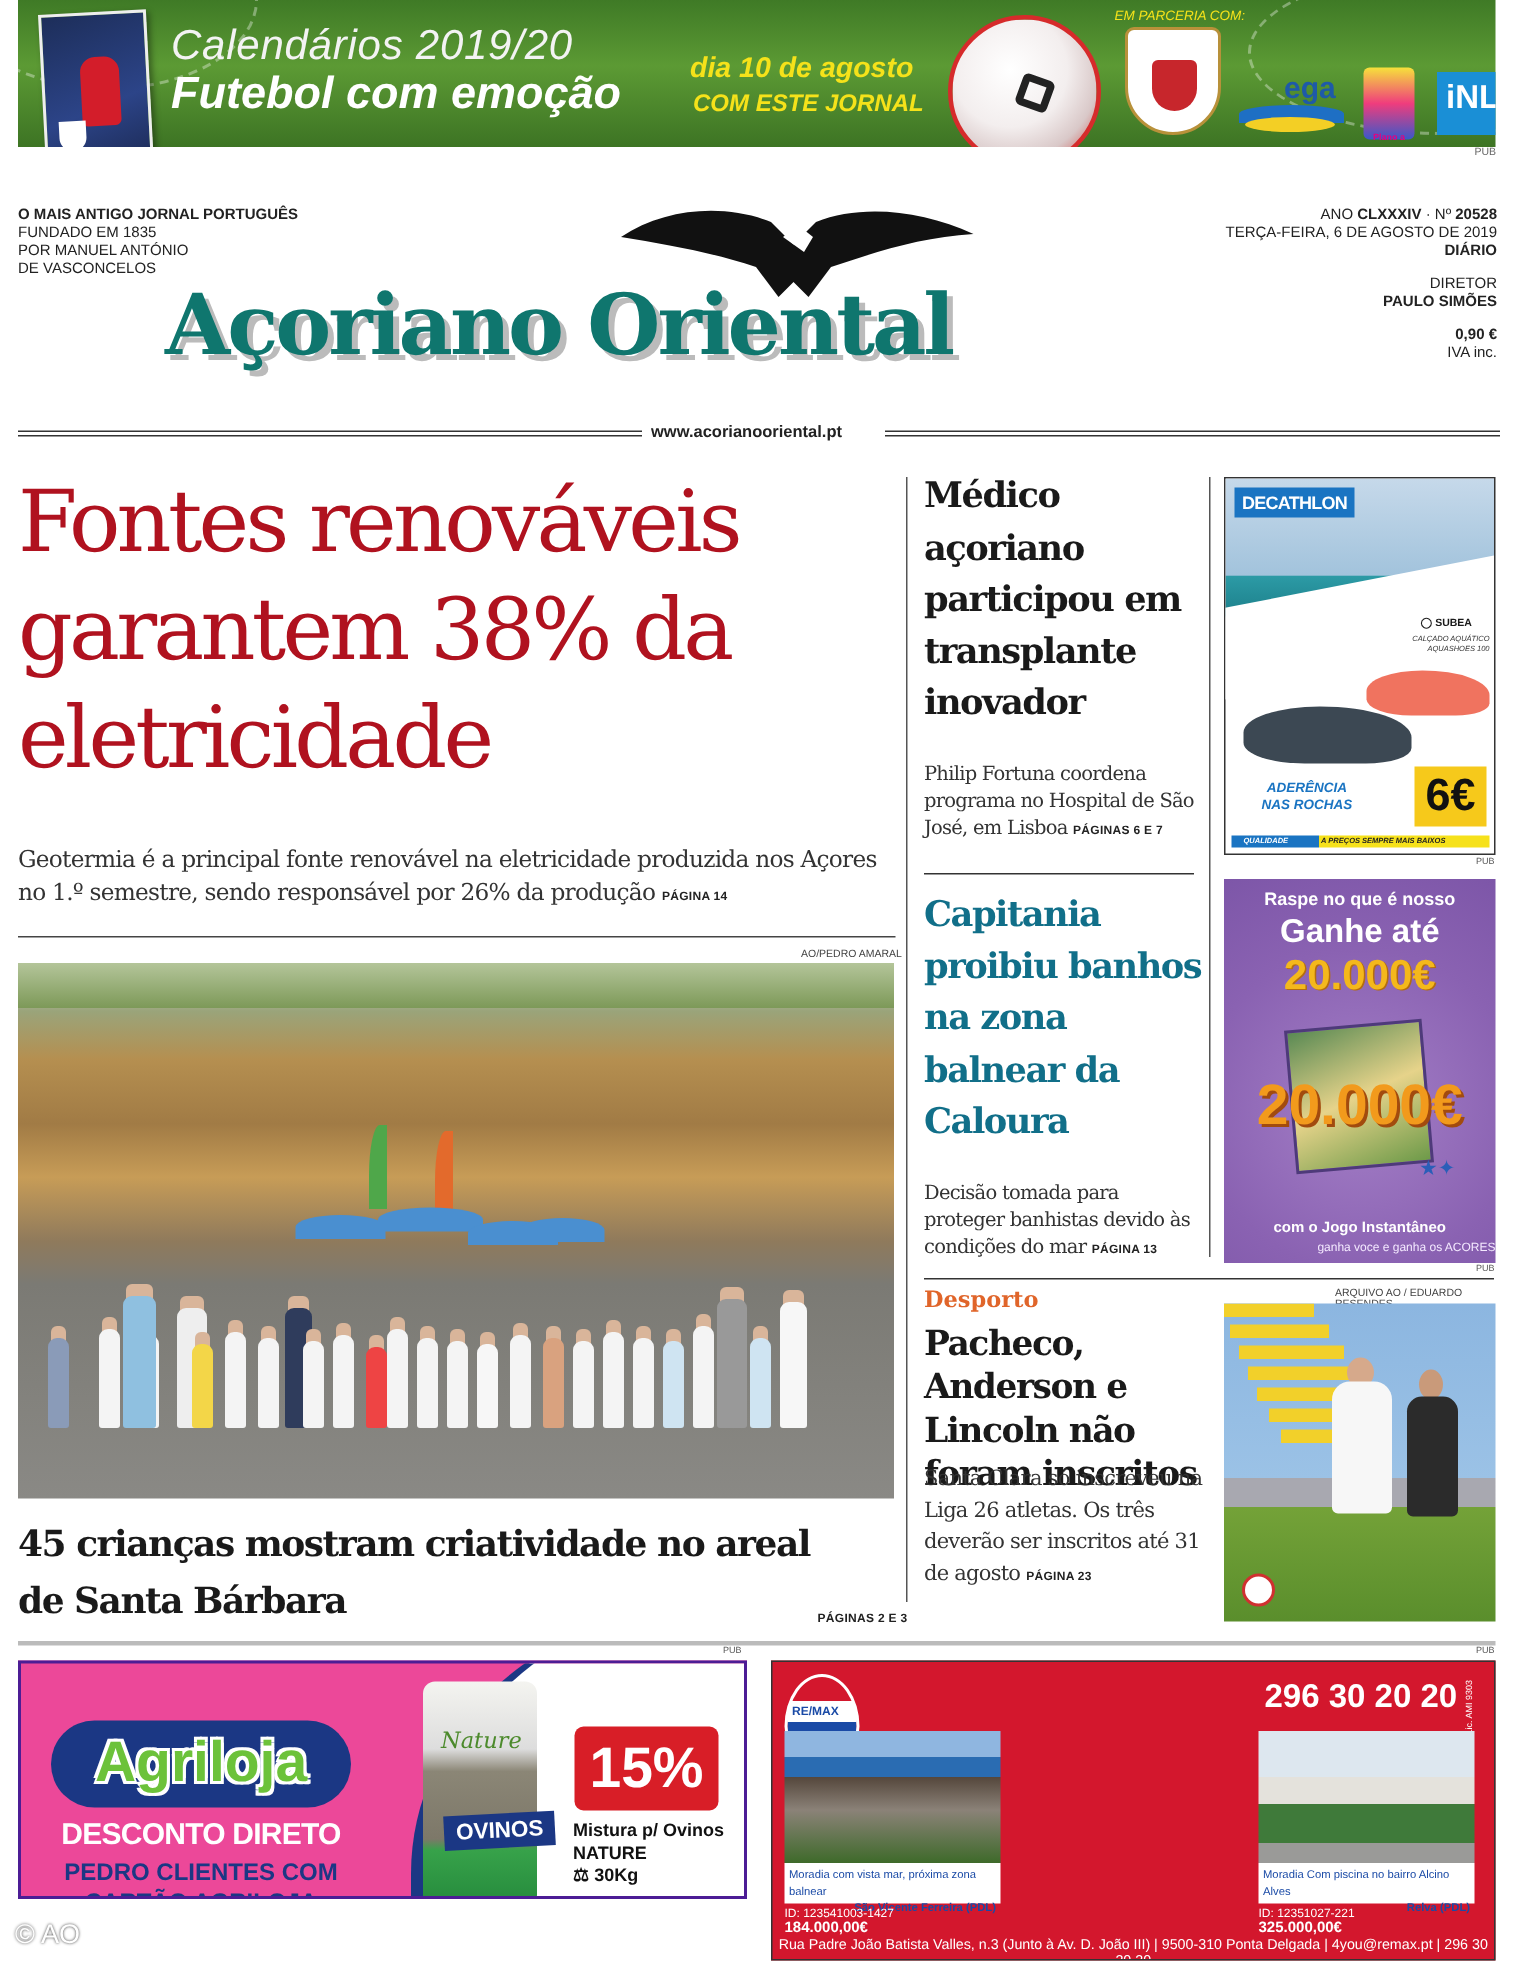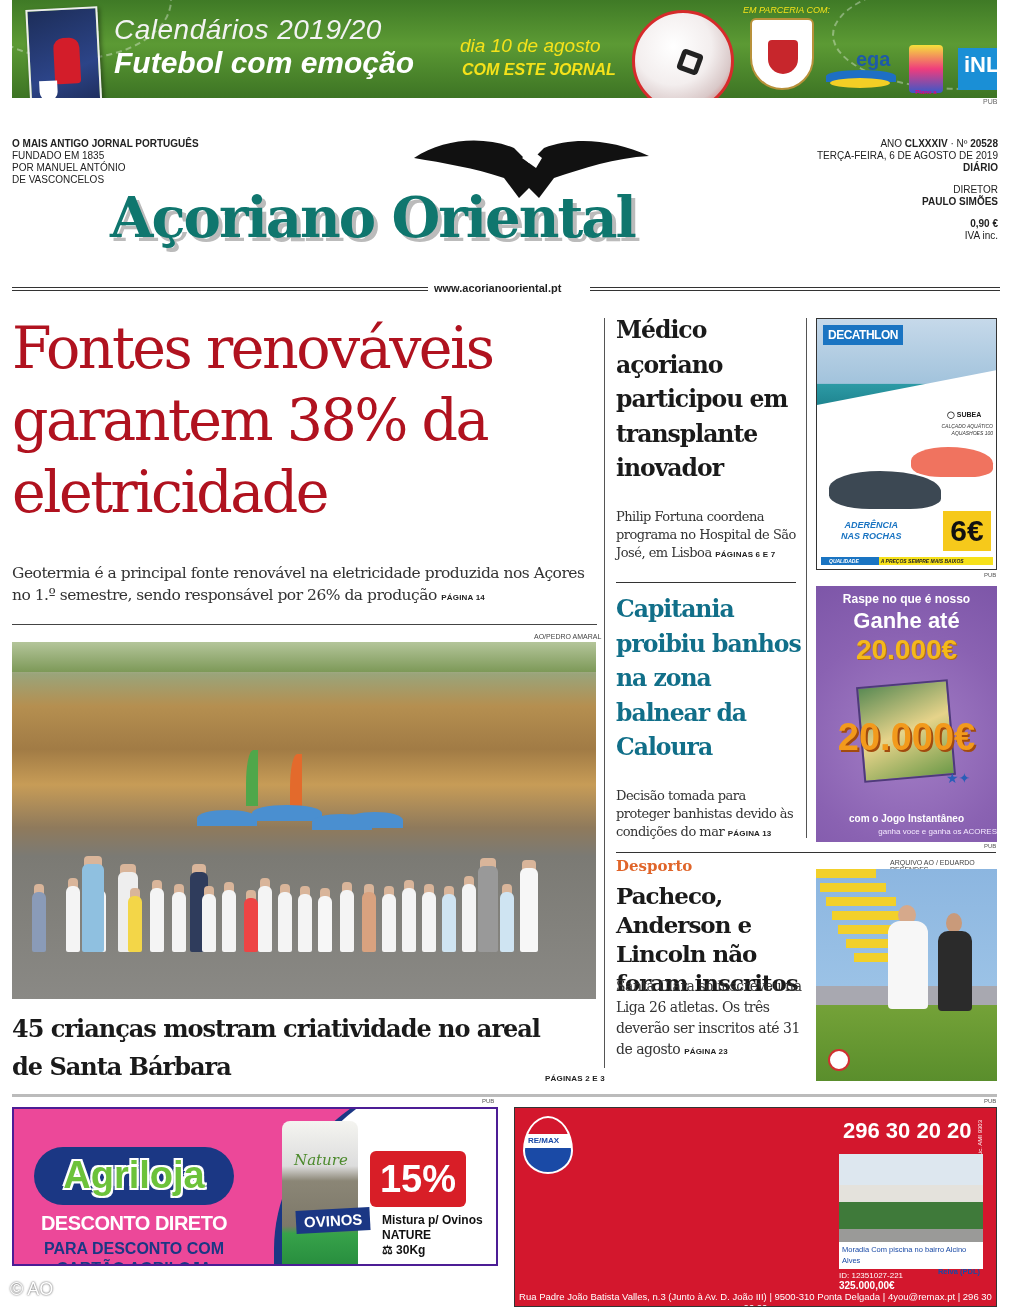--- a/index.html
+++ b/index.html
@@ -8,21 +8,21 @@
 .abs{position:absolute}
 
 
 #top-banner{left:12px;top:0;width:985px;height:98px;background:linear-gradient(180deg,#3f7a26 0%,#5c9a34 45%,#3d7424 100%);overflow:hidden}
 #top-banner .fieldline{position:absolute;border:2px dashed rgba(255,255,255,.35);border-radius:50%}
 #cal-cover{left:16px;top:8px;width:72px;height:104px;background:linear-gradient(160deg,#1d2e5a,#2c4488 60%,#1c2a55);border:2px solid #eee;box-shadow:2px 2px 4px rgba(0,0,0,.4);transform:rotate(-3deg);z-index:3}
 #cal-cover .player{position:absolute;left:24px;top:28px;width:26px;height:46px;background:#d31d2a;border-radius:10px 10px 4px 4px}
 #cal-cover .crest{position:absolute;left:8px;top:70px;width:18px;height:20px;background:#fff;border-radius:0 0 9px 9px}
 #banner-t1{left:102px;top:14px;font-size:28px;color:#f3f3f3;font-style:italic;font-weight:300;letter-spacing:.5px}
 #banner-t2{left:102px;top:46px;font-size:30px;color:#fff;font-style:italic;font-weight:bold}
-#banner-date1{left:448px;top:35px;font-size:19px;color:#f5e21a;font-style:italic;font-weight:normal}
+#banner-date1{left:448px;top:35px;font-size:19px;color:#f5e21a;font-style:italic;font-weight:bold}
 #banner-date2{left:450px;top:61px;font-size:16px;color:#f5e21a;font-style:italic;font-weight:bold}
 #ball{left:620px;top:10px;width:102px;height:102px;border-radius:50%;background:radial-gradient(circle at 40% 35%,#fff 0%,#f3eeee 45%,#d9c8c8 70%,#c9302c 100%);border:3px solid #d62b2b;z-index:2}
 #ball .seam{position:absolute;width:22px;height:22px;border:5px solid #222;border-radius:4px;left:44px;top:38px;transform:rotate(20deg)}
 #partner-label{left:731px;top:5px;font-size:9px;color:#f5e21a;font-style:italic}
 #crest-sc{left:738px;top:18px;width:64px;height:72px;background:#fff;border:2px solid #b8913a;border-radius:6px 6px 32px 32px}
 #crest-sc .inner{position:absolute;left:16px;top:20px;width:30px;height:34px;background:#c7262c;border-radius:4px 4px 15px 15px}
 #logo-ega{left:814px;top:48px;width:70px;height:46px}
 #logo-ega .txt{position:absolute;left:30px;top:0;font-size:20px;font-weight:bold;color:#1e5aa8}
 #logo-ega .sw1{position:absolute;left:0;top:22px;width:70px;height:12px;border-radius:50% 50% 0 0;background:#1e6fc4}
 #logo-ega .sw2{position:absolute;left:4px;top:30px;width:60px;height:10px;border-radius:50%;background:#f3cf25}
@@ -114,21 +114,21 @@
 #pub-3{left:482px;top:1098px;font-size:6px;color:#555}
 #pub-4{left:984px;top:1098px;font-size:6px;color:#555}
 #ad-agriloja{left:12px;top:1107px;width:486px;height:159px;background:#ec4899;overflow:hidden;border:2px solid #4c1d95}
 #ad-agriloja .white{position:absolute;left:260px;top:-40px;width:340px;height:300px;background:#fff;border-radius:60% 0 0 0;border-left:10px solid #1b3784}
 #agri-logo{position:absolute;left:20px;top:38px;width:200px;height:58px;background:#1b3784;border-radius:30px;text-align:center;line-height:56px;font-size:38px;font-weight:bold;color:#6cc23a;text-shadow:-2px -2px 0 #fff,2px -2px 0 #fff,-2px 2px 0 #fff,2px 2px 0 #fff}
 #agri-t1{position:absolute;left:0;top:103px;width:240px;text-align:center;font-size:20px;font-weight:bold;color:#fff;letter-spacing:-.5px}
 #agri-t2{position:absolute;left:0;top:130px;width:240px;text-align:center;font-size:16px;font-weight:bold;color:#1b3784;line-height:20px}
 #agri-bag{position:absolute;left:268px;top:12px;width:76px;height:150px;background:linear-gradient(180deg,#f4f4f0 0%,#ddd 30%,#8b8676 40%,#7d7869 70%,#37a24a 75%,#258a3c 100%);border-radius:8px}
 #agri-bag span{position:absolute;left:12px;top:30px;font-family:"DejaVu Serif",serif;font-style:italic;font-size:15px;color:#4c8a2c}
 #agri-ovinos{position:absolute;left:282px;top:100px;background:#1b3784;color:#fff;font-size:15px;font-weight:bold;padding:3px 8px;transform:rotate(-3deg)}
-#agri-pct{position:absolute;left:356px;top:42px;width:96px;height:56px;background:#d81e27;color:#fff;font-size:38px;font-weight:bold;text-align:center;line-height:56px;border-radius:6px}
+#agri-pct{position:absolute;left:369px;top:42px;width:96px;height:56px;background:#d81e27;color:#fff;font-size:38px;font-weight:bold;text-align:center;line-height:56px;border-radius:6px}
 #agri-prod{position:absolute;left:368px;top:104px;font-size:12px;line-height:15px;color:#111;font-weight:bold}
 #agri-fine{position:absolute;left:225px;top:172px;width:255px;font-size:5px;line-height:6.5px;color:#1b3784;text-align:center}
 #copyright{left:10px;top:1279px;font-size:18px;color:#fff;text-shadow:0 0 2px #333;z-index:5}
 
 #ad-remax{left:514px;top:1107px;width:483px;height:200px;background:#d3172d;overflow:hidden;border:1px solid #333}
 #remax-balloon{position:absolute;left:8px;top:8px;width:50px;height:58px;background:linear-gradient(180deg,#d3172d 0 30%,#fff 30% 55%,#1a4aa6 55%);border-radius:50% 50% 50% 50%/60% 60% 40% 40%;border:2px solid #fff}
 #remax-balloon span{position:absolute;left:3px;top:18px;font-size:8px;font-weight:bold;color:#1a4aa6}
 #remax-brand{position:absolute;left:66px;top:6px;font-size:28px;font-weight:bold;color:#fff;letter-spacing:1px}
 #remax-brand small{font-size:18px;letter-spacing:0}
 #remax-phone{position:absolute;left:328px;top:10px;font-size:22px;font-weight:bold;color:#fff}
@@ -323,21 +323,21 @@
 
 <div id="bottom-rule" class="abs"></div>
 <div id="pub-3" class="abs">PUB</div>
 <div id="pub-4" class="abs">PUB</div>
 
 <div id="ad-agriloja" class="abs">
   <div class="white"></div>
   <div id="agri-logo">Agriloja</div>
   <div id="agri-t1">DESCONTO DIRETO</div>
   <div id="agri-t2">
-      <div>PARA DESCONTO COM</div>
+      <div>PEDRO CLIENTES COM</div>
       <div>CARTÃO AGRILOJA</div>
     </div>
   <div id="agri-bag">
       <span>Nature</span>
     </div>
   <div id="agri-ovinos">OVINOS</div>
   <div id="agri-pct">15%</div>
   <div id="agri-prod">
     <div>Mistura p/ Ovinos</div>
     <div>NATURE</div>
@@ -346,20 +346,26 @@
   <div id="agri-fine">Desconto limitado aos produtos assinalados e para compras a pronto pagamento de clientes identificados com Cartão Cliente Agriloja, na loja Agriloja da Região Autónoma dos Açores, entre 1 e 31 de Agosto de 2019, salvo rutura de stock e não acumulável com outras campanhas em vigor. IVA à taxa legal em vigor.</div>
 </div>
 <div id="copyright" class="abs">© AO</div>
 
 <div id="ad-remax" class="abs">
   <div id="remax-balloon">
       <span>RE/MAX</span>
     </div>
   <div id="remax-phone">296 30 20 20</div>
   <div id="remax-lic">Lic. AMI 9303</div>
+  <div id="l1" class="listing">
+    <div class="img"></div>
+    <div class="cap"><span>Moradia com vista mar, próxima zona balnear</span><span class="loc">São Vicente Ferreira (PDL)</span></div>
+    <div class="id">ID: 123541003-1427</div>
+    <div class="price">184.000,00€</div>
+  </div>
   <div id="l3" class="listing">
     <div class="img"></div>
     <div class="cap"><span>Moradia Com piscina no bairro Alcino Alves</span><span class="loc">Relva (PDL)</span></div>
     <div class="id">ID: 12351027-221</div>
     <div class="price">325.000,00€</div>
   </div>
   <div id="remax-addr">Rua Padre João Batista Valles, n.3 (Junto à Av. D. João III) | 9500-310 Ponta Delgada | 4you@remax.pt | 296 30 20 20</div>
 </div>
 
 </body></html>

